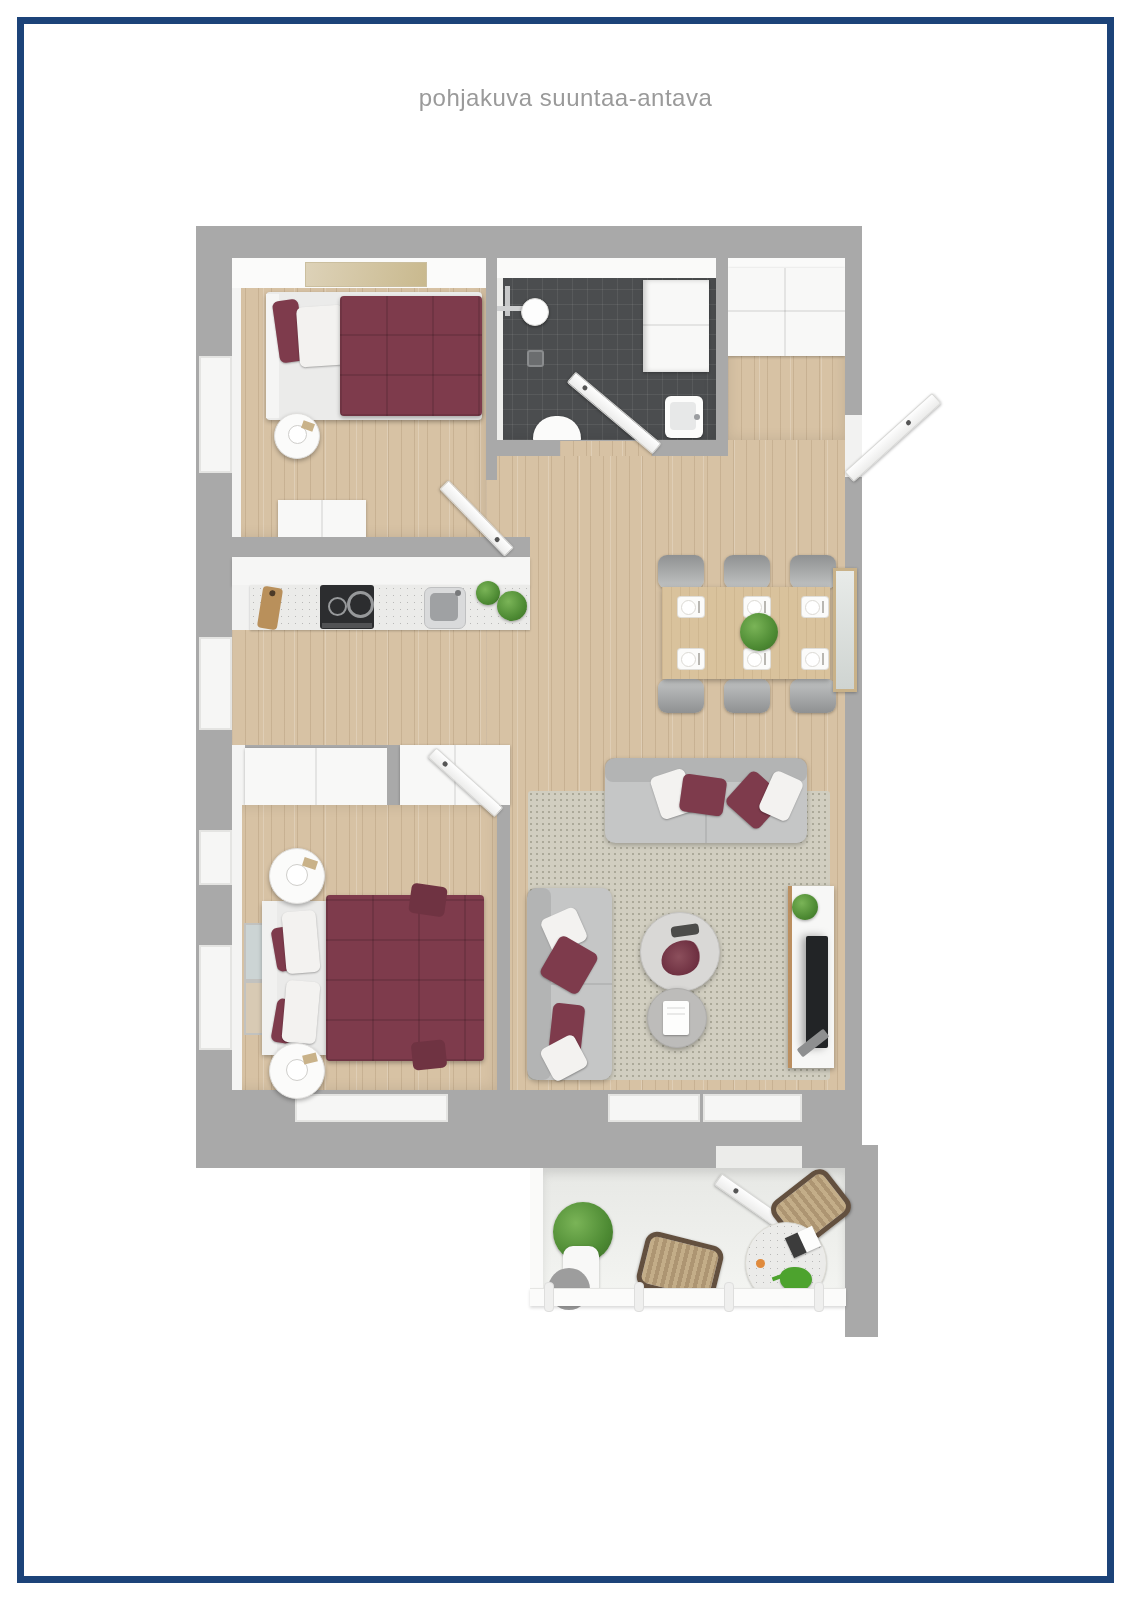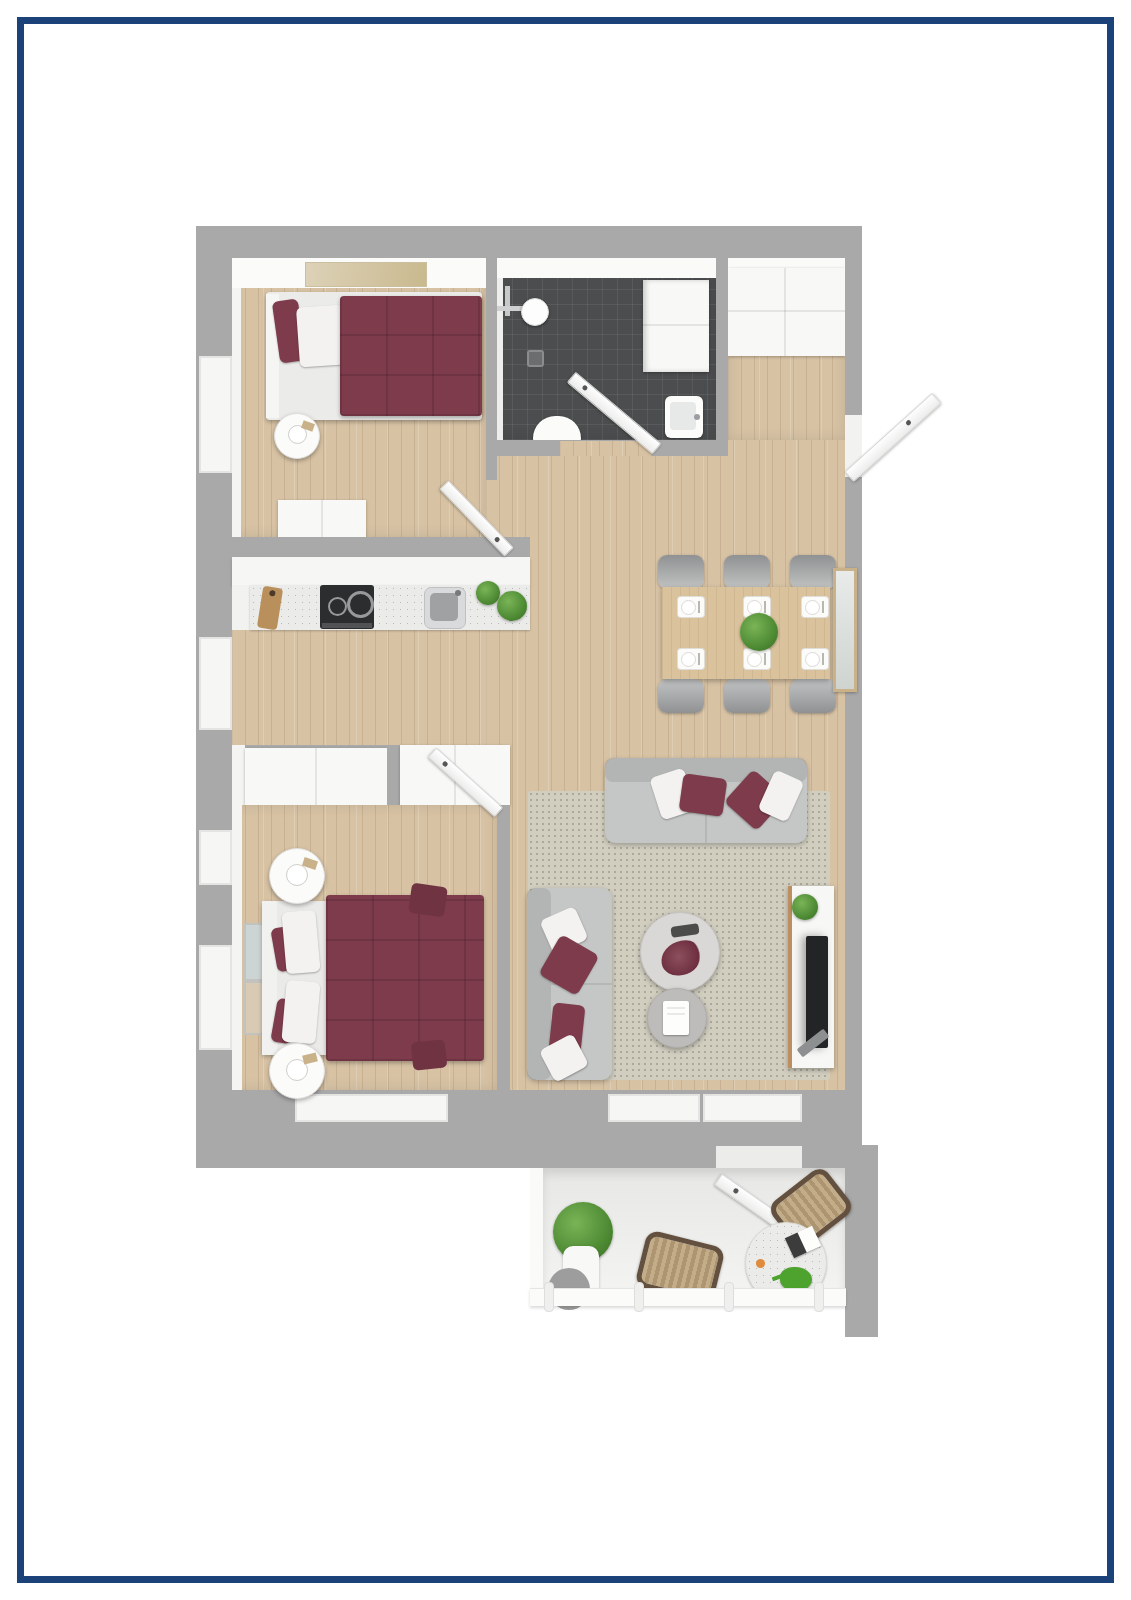--- a/index.html
+++ b/index.html
@@ -60,20 +60,21 @@
   .plant{background:radial-gradient(circle at 38% 35%,#7ab457,var(--plant-green) 62%,#3a6b26);
          border-radius:50%;box-shadow:0 1px 3px rgba(0,0,0,.35)}
   .rattan{background:repeating-linear-gradient(90deg,#c3ad88 0 4px,#ad9572 4px 8px);
           border:5px solid #63503f;border-radius:12px;box-shadow:0 1px 3px rgba(0,0,0,.35)}
 </style>
 </head>
 <body>
 
 <div class="page">
   <div class="frame"></div>
+  <div class="title">pohjakuva suuntaa-antava</div>
 
   <div class="abs" style="left:0;top:0;width:1131px;height:1600px">
 
     <div class="abs wall" style="left:196px;top:226px;width:666px;height:942px"></div>
 
     <div class="abs window" style="left:199px;top:356px;width:33px;height:117px"></div>
     <div class="abs window" style="left:199px;top:637px;width:33px;height:93px"></div>
     <div class="abs window" style="left:199px;top:830px;width:33px;height:55px"></div>
     <div class="abs window" style="left:199px;top:945px;width:33px;height:105px"></div>
 

